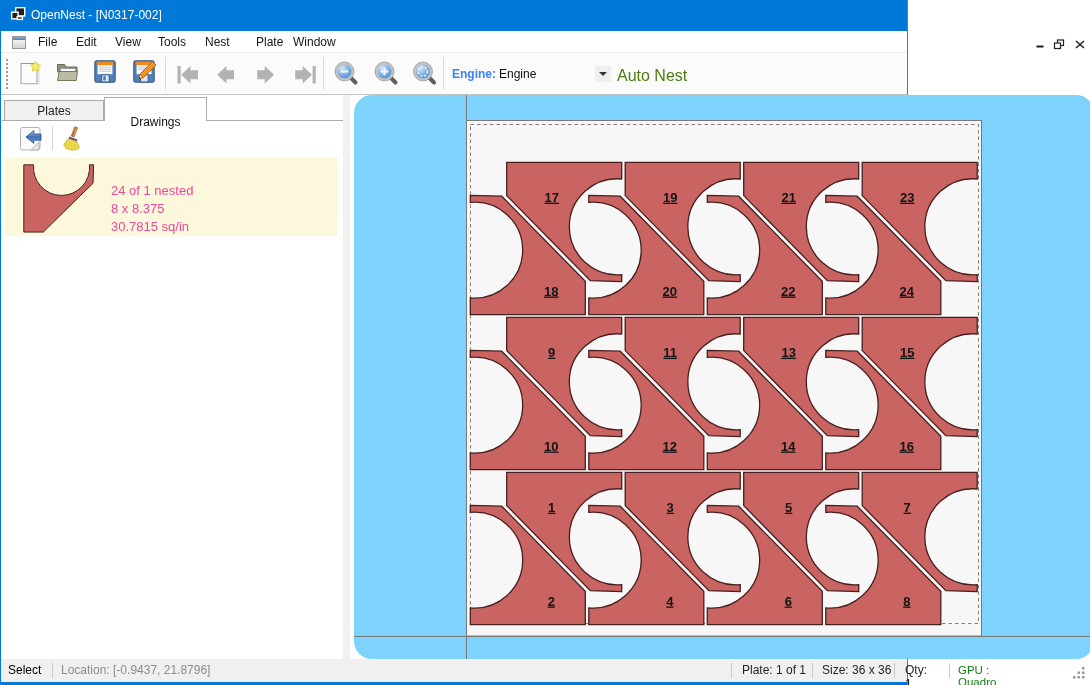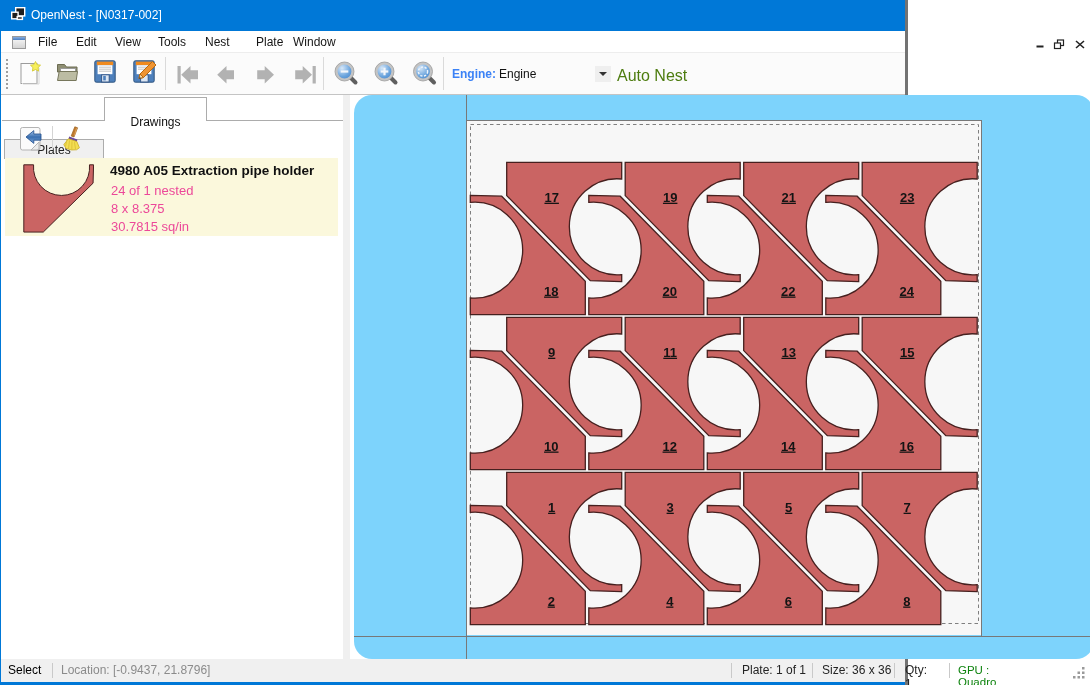--- a/index.html
+++ b/index.html
@@ -1,34 +1,34 @@
 <!DOCTYPE html>
 <html><head><meta charset="utf-8"><style>
 * { margin:0; padding:0; box-sizing:border-box; }
 body { width:1090px; height:685px; overflow:hidden; font-family:"Liberation Sans",sans-serif; }
 #win { position:relative; width:908px; height:685px; background:#fff;
-  border-left:1px solid #0078d7; border-right:3px solid #737373; }
+  border-left:1px solid #0078d7; border-right:1px solid #737373; }
 .abs { position:absolute; }
 #titlebar { left:0; top:0; width:100%; height:31px; background:#0078d7; }
 #titletext { left:30px; top:8px; color:#fff; font-size:12px; }
 #menubar { left:0; top:31px; width:100%; height:22px; background:#fff; border-bottom:1px solid #ededed; }
 .menuitem { top:4px; font-size:12px; color:#151515; }
 #toolbar { left:0; top:53px; width:100%; height:42px; background:#fbfbfb; border-bottom:1px solid #c4c4c4; }
 .tsep { position:absolute; top:4px; width:1px; height:33px; background:#dadada; }
 #leftpanel { left:1px; top:95px; width:341px; height:564px; background:#fff; }
 #splitter { left:342px; top:95px; width:7px; height:564px; background:#f0f0f0; }
 #canvas { left:353px; top:95px; width:740px; height:564px; background:#7dd3fc;border-radius:18px; }
 #statusbar { left:0; top:659px; width:100%; height:23px; background:#f0f0f0; font-size:12px; color:#242424; }
 #bottomborder { left:0; top:682px; width:100%; height:3px; background:#0078d7; }
 .ssep { position:absolute; top:4px; width:1px; height:15px; background:#c9c9c9; }
 .stxt { position:absolute; top:4px; }
 
 #tabline { left:0; top:25px; width:342px; height:1px; background:#acacac; }
 #tab1 { left:2px; top:5px; width:100px; height:20px; background:#f0f0f0;
-  border:1px solid #acacac; border-bottom:none; font-size:12px; text-align:center; padding-top:3px; color:#222;margin-top:39px;}
+  border:1px solid #acacac; border-bottom:none; font-size:12px; text-align:center; padding-top:3px; color:#222;}
 #tab2 { left:102px; top:2px; width:103px; height:24px; background:#fff;
   border:1px solid #acacac; border-bottom:none; font-size:12px; text-align:center; padding-top:17px; color:#111;}
 #itembox { left:3px; top:63px; width:333px; height:78px; background:#fbf8dc; }
 #ititle { position:absolute; left:108px; top:68px; font-size:13.5px; font-weight:bold; color:#111; }
 .igray { position:absolute; left:109px; font-size:13px; color:#ec4899; }
 .grip { position:absolute; width:2px; height:2px; background:#9f9f9f; }
 svg { display:block; }
 </style></head>
 <body>
 <div id="win">
@@ -191,21 +191,20 @@
     <polygon points="5.4,12.8 13.9,15.6 16.4,21.8 13.5,23.8 8.5,24 3,22.4 0.8,18.6" fill="#f3de52" stroke="#c9ad2c" stroke-width="0.8"></polygon>
     <path d="M4 13.5 L2.5 20.5 M6.5 14.4 L5.5 22.8 M9 15.3 L8.8 23.8 M11.5 16.2 L12.5 23" stroke="#d8bc33" stroke-width="0.8" fill="none"></path>
   </svg>
 
   <div id="itembox" class="abs"></div>
   <svg class="abs" style="left:21px;top:69px" width="71" height="69" viewBox="0 0 71 69">
     <g transform="translate(0.8 0.8) scale(0.585) rotate(90) translate(0 -120.3)">
       <path d="M0 1 L31.4 1.9 L115 87 L115 120.3 L0 120.3 L0 103.6 A48 48 0 1 0 0 8 Z" fill="#ca6463" stroke="#46201f" stroke-width="1.7"></path>
     </g>
   </svg>
-  <div id="ititle">4980 A05 Extraction pipe holder</div>
   <div class="igray" style="top:88px">24 of 1 nested</div>
   <div class="igray" style="top:106px">8 x 8.375</div>
   <div class="igray" style="top:124px">30.7815 sq/in</div>
 </div>
 
 <div id="splitter" class="abs"></div>
 
 <div id="canvas" class="abs">
 <svg width="740" height="564" viewBox="0 0 740 564">
   <rect x="113" y="26" width="514" height="514" fill="#f7f7f7"></rect>

